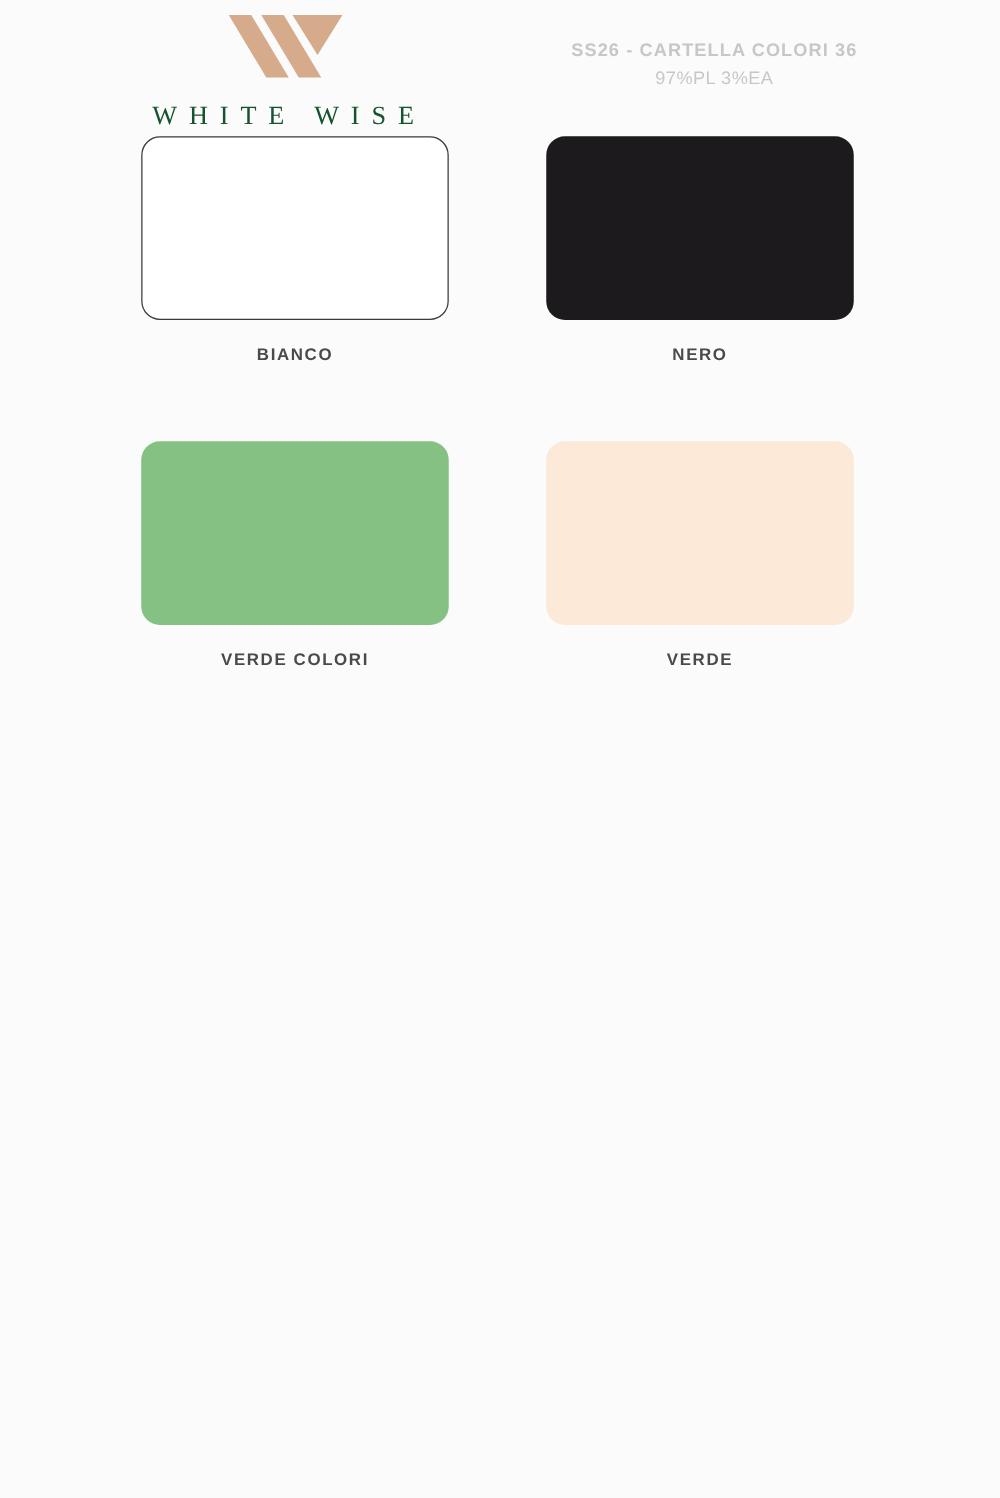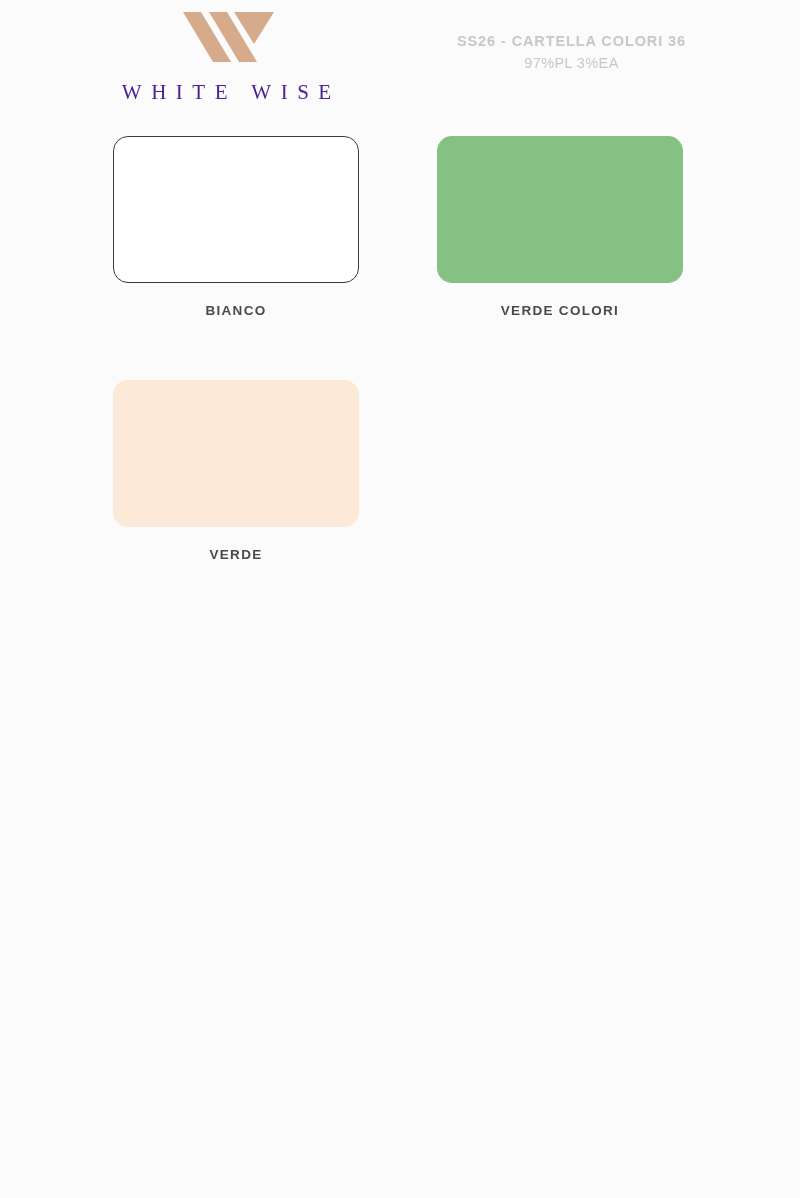--- a/index.html
+++ b/index.html
@@ -73,21 +73,21 @@
     letter-spacing: 0.4px;
     font-weight: 400;
     white-space: nowrap;
     line-height: 1.35;
     margin-top: 2px;
   }
 
   
   .swatch-grid {
     position: absolute;
-    top: 136px;
+    top: 109px;
     left: 113px;
     width: 574px;
     display: grid;
     grid-template-columns: 246px 246px;
     column-gap: 78px;
     row-gap: 62px;
   }
 
   .swatch-cell {
     width: 246px;
@@ -119,37 +119,41 @@
 <body style="background: rgb(251, 251, 251);">
 
 <div class="header">
 
   <div class="brand">
     <svg class="brand-mark" viewBox="0 0 96 58" aria-hidden="true">
       <polygon points="4,4 22,4 52,54 34,54" fill="#d6ab8b"></polygon>
       <polygon points="30,4 48,4 78,54 60,54" fill="#d6ab8b"></polygon>
       <polygon points="55,4 95,4 75,36" fill="#d6ab8b"></polygon>
     </svg>
-    <span class="brand-wordmark" style="color: #4c1d95;">WHITE WISE</span>
+    <span class="brand-wordmark" style="color: #14532d;">WHITE WISE</span>
   </div>
 
   <div class="doc-meta" style="color: rgb(199, 199, 199);">
     <div class="meta-title">SS26 - CARTELLA COLORI 36</div>
     <div class="meta-composition">97%PL 3%EA</div>
   </div>
 
 </div>
 
 <div class="swatch-grid">
 
   <div class="swatch-cell">
     <div class="swatch-chip outlined" style="background: rgb(255, 255, 255);"></div>
     <span class="swatch-label">BIANCO</span>
   </div>
 
+  <div class="swatch-cell">
+    <div class="swatch-chip" style="background: rgb(28, 26, 28);"></div>
+    <span class="swatch-label">NERO</span>
+  </div>
 
 
   <div class="swatch-cell">
     <div class="swatch-chip" style="background: rgb(132, 193, 131);"></div>
     <span class="swatch-label">VERDE COLORI</span>
   </div>
 
   <div class="swatch-cell">
     <div class="swatch-chip" style="background: rgb(252, 233, 216);"></div>
     <span class="swatch-label">VERDE</span>

